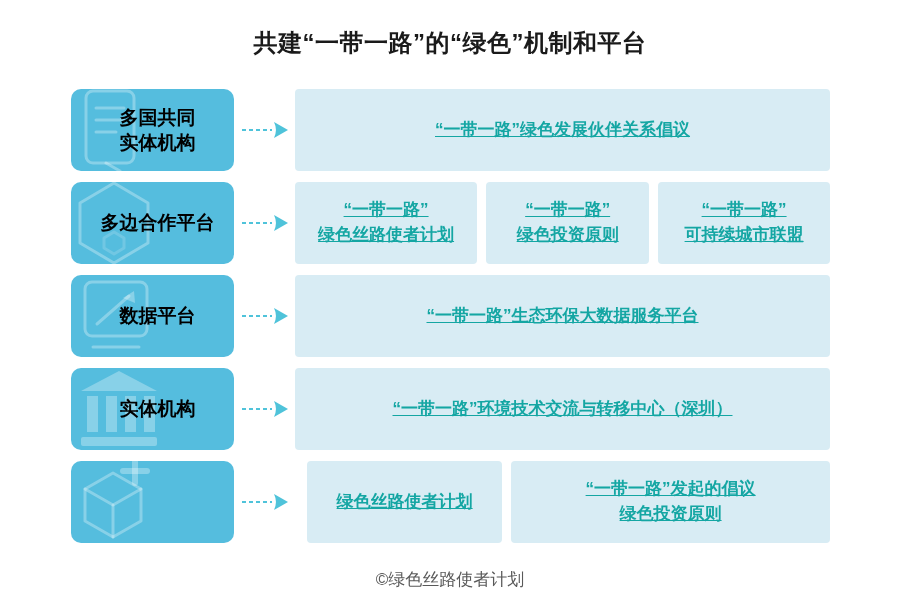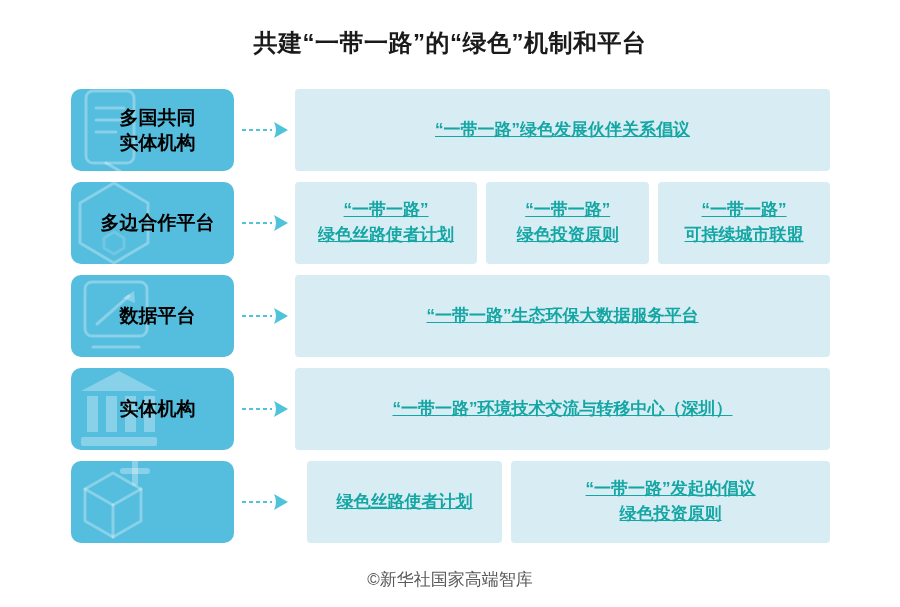--- a/index.html
+++ b/index.html
@@ -272,15 +272,15 @@
         </div>
         <div class="item-box flex-lg">
           <span>“一带一路”发起的倡议</span>
           <span>绿色投资原则</span>
         </div>
       </div>
     </div>
 
   </div>
 
-  <div class="footer">©新华社国家高端智库</div>
+  <div class="footer">©绿色丝路使者计划</div>
 
 </div>
 
 </body></html>

